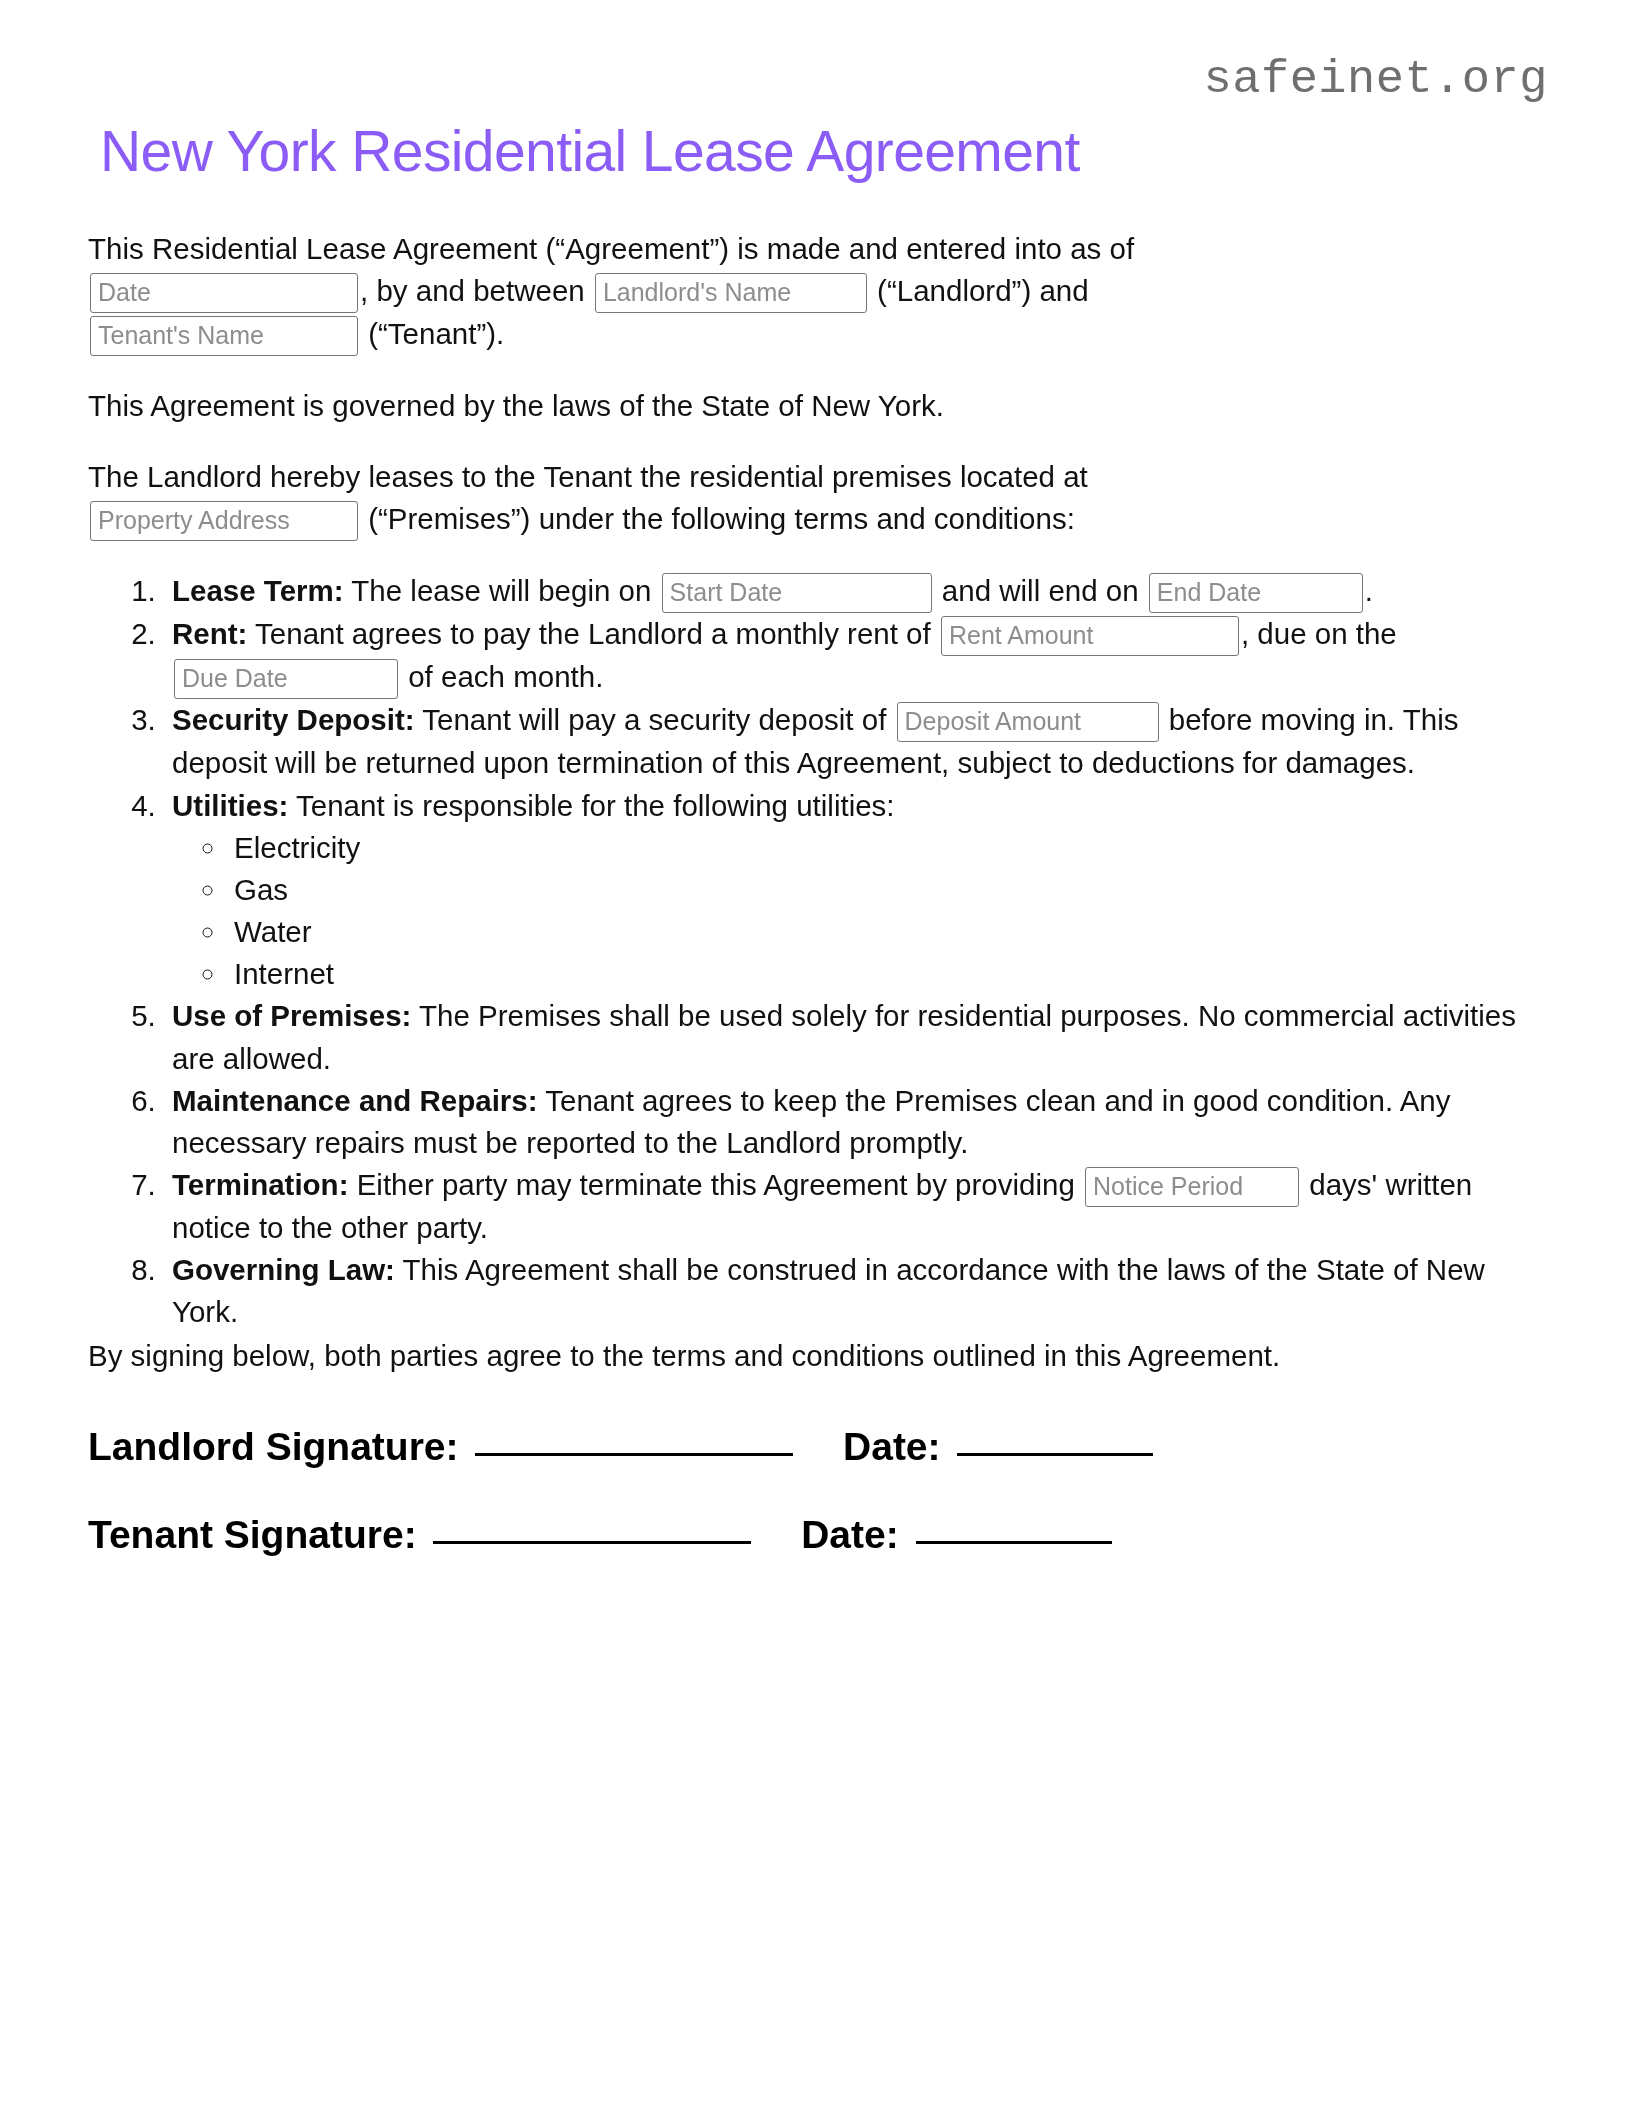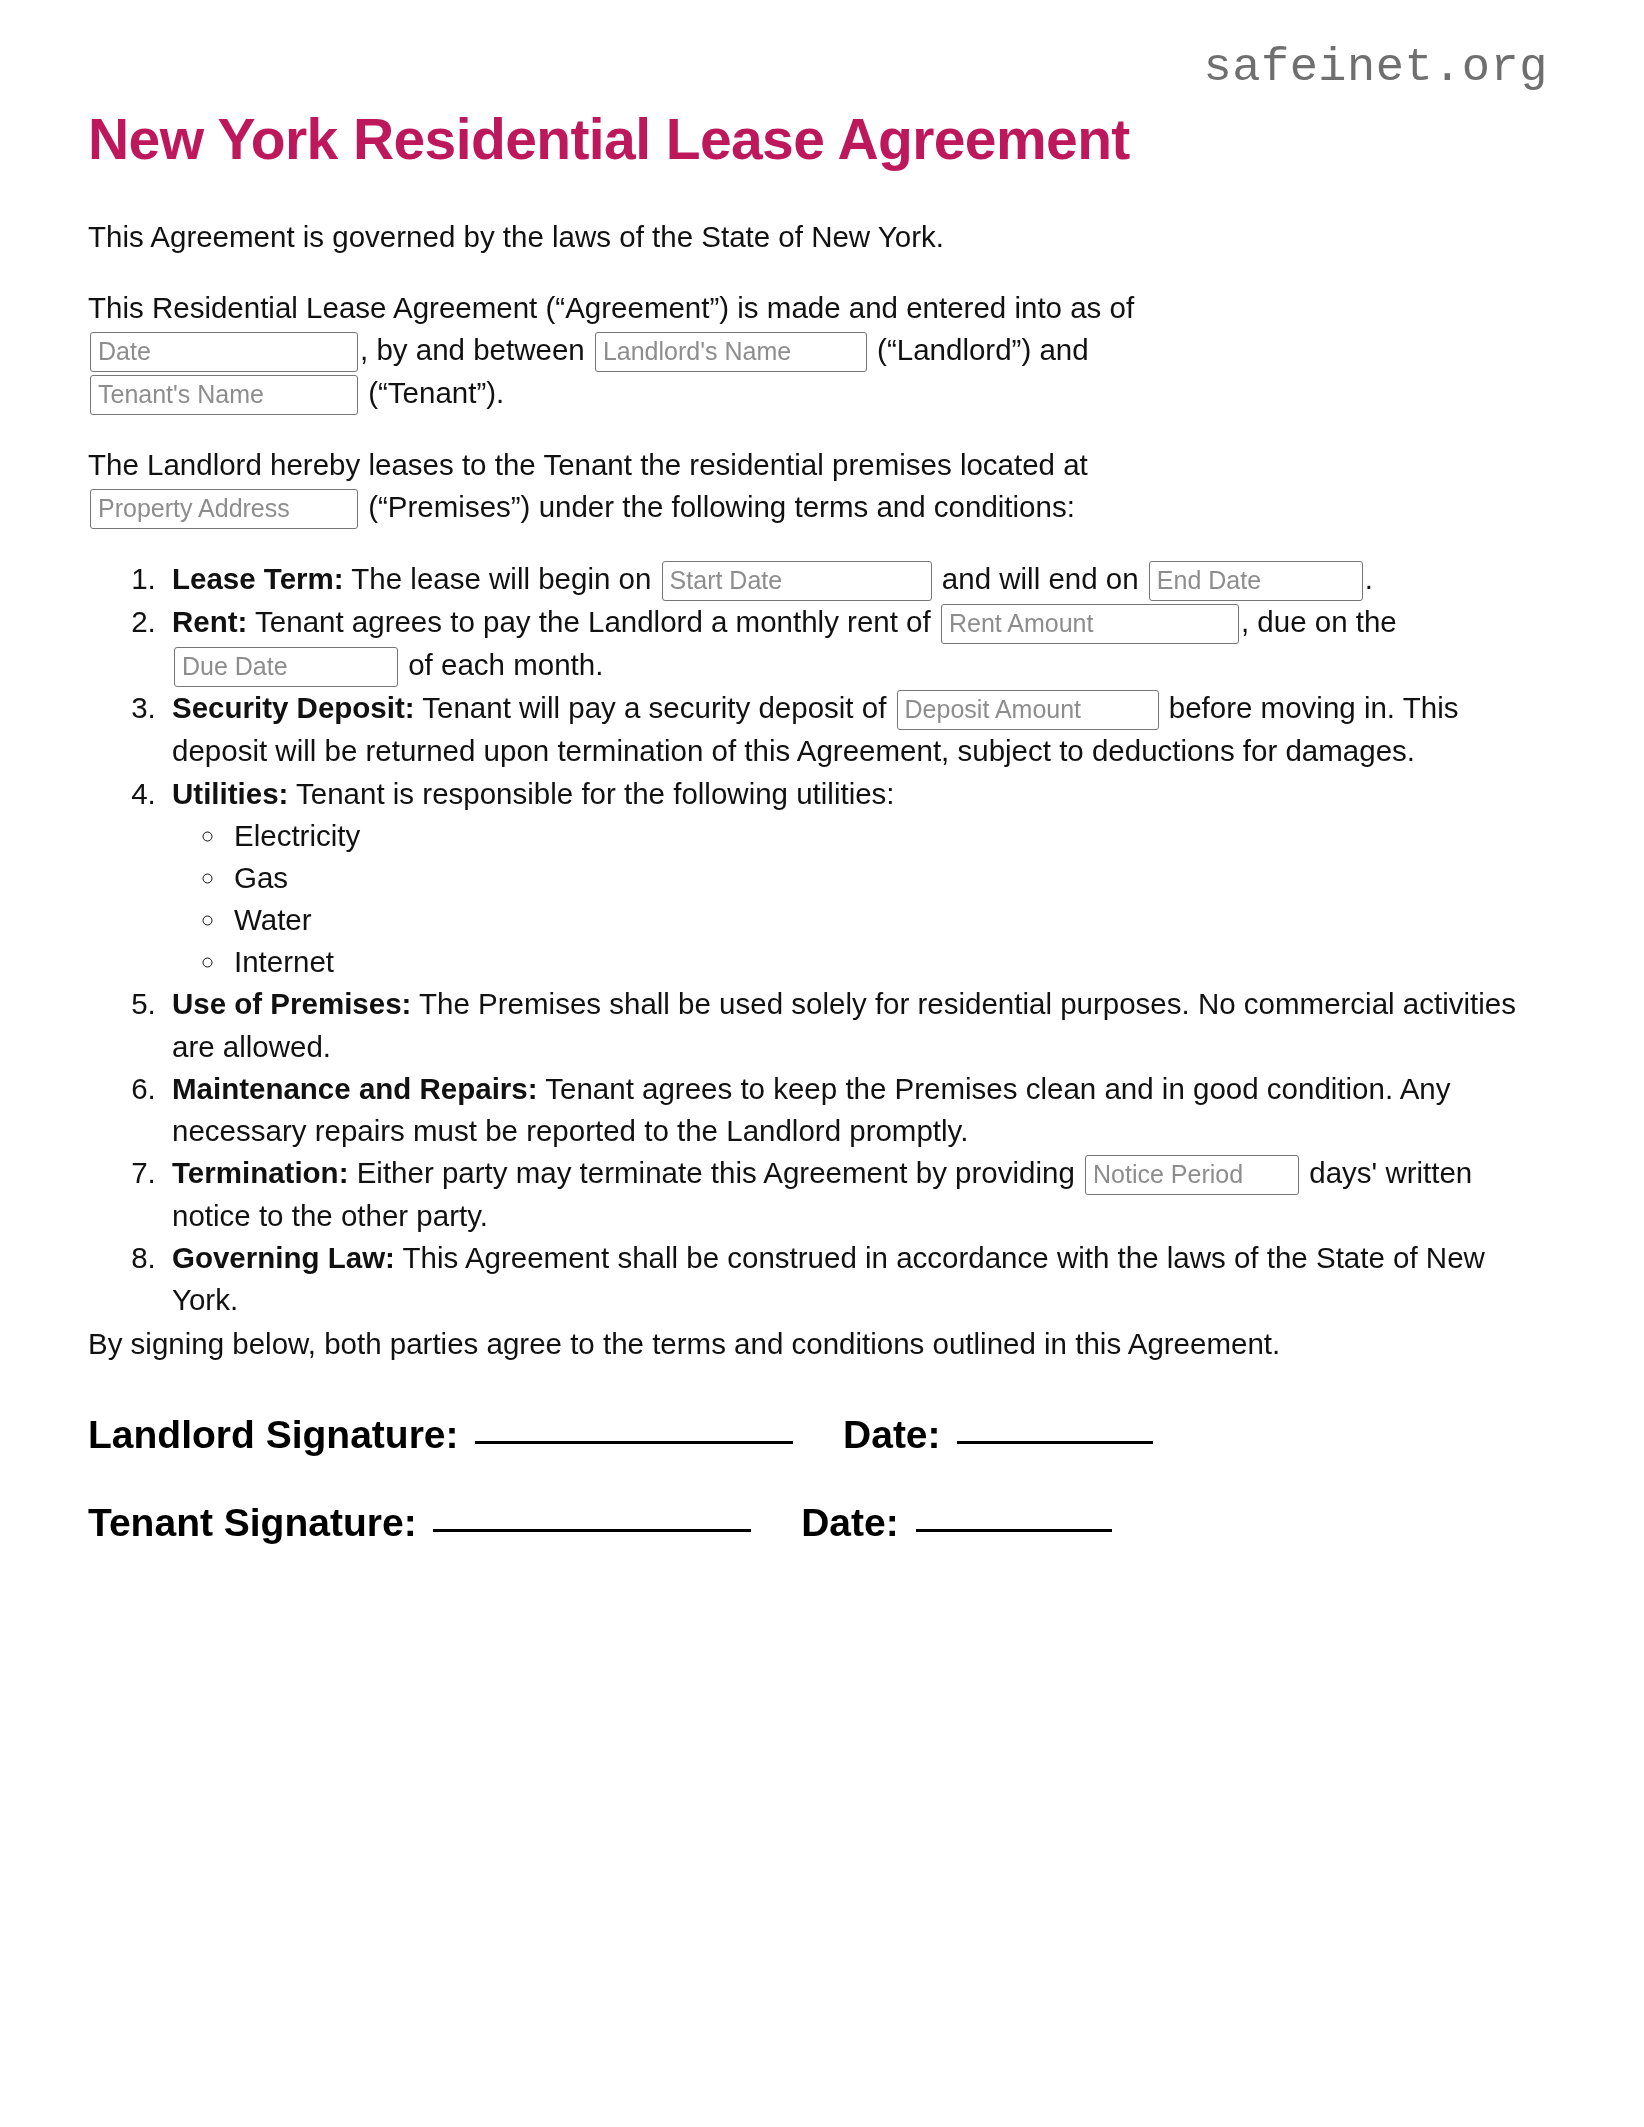--- a/index.html
+++ b/index.html
@@ -35,27 +35,27 @@
     font-size: 47px;
     line-height: 1;
     letter-spacing: 0.5px;
     color: #6f6f6f;
     white-space: nowrap;
     user-select: none;
   }
 
   
   .doc-title {
-    margin: 0;
+    margin: 12px;
     padding-top: 108px;
     font-size: 57px;
-    font-weight: bold;
+    font-weight: normal;
     line-height: 1.12;
     letter-spacing: -0.6px;
-    color: #be185d;
+    color: #8b5cf6;
     font-stretch: condensed;
   }
 
   
   .body-wrap {
     margin-top: 44px;
     font-size: 29.5px;
     line-height: 1.43;
     color: #111111;
   }
@@ -159,31 +159,31 @@
 <body>
 
 <div class="page">
 
   <div class="watermark">safeinet.org</div>
 
   <h1 class="doc-title">New York Residential Lease Agreement</h1>
 
   <div class="body-wrap">
 
-    <p class="para">This Agreement is governed by the laws of the State of New York.</p>
-
     <p class="para">
       <span>This Residential Lease Agreement (“Agreement”) is made and entered into as of</span><br>
       <input class="fld w-date" type="text" placeholder="Date" style=""><span>, by and between</span>
       <input class="fld w-landlord" type="text" placeholder="Landlord's Name" style="">
       <span>(“Landlord”) and</span><br>
       <input class="fld w-tenant" type="text" placeholder="Tenant's Name" style="">
       <span>(“Tenant”).</span>
     </p>
 
+    <p class="para">This Agreement is governed by the laws of the State of New York.</p>
+
     <p class="para tight">
       <span>The Landlord hereby leases to the Tenant the residential premises located at</span><br>
       <input class="fld w-address" type="text" placeholder="Property Address" style="">
       <span>(“Premises”) under the following terms and conditions:</span>
     </p>
 
     <ol class="terms">
 
       <li>
         <span class="term-label">Lease Term:</span>

